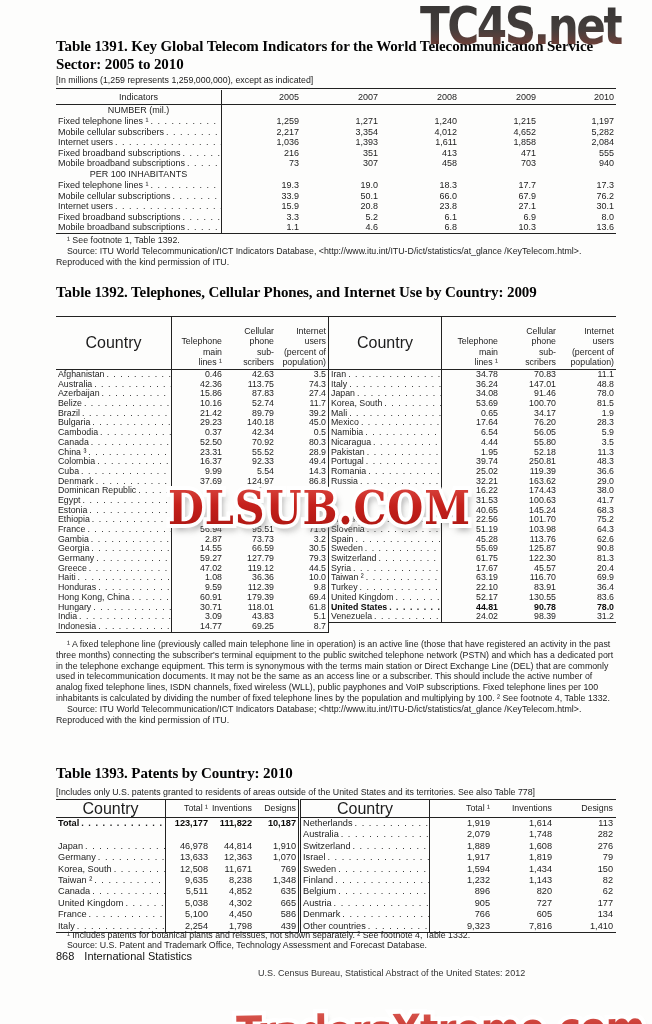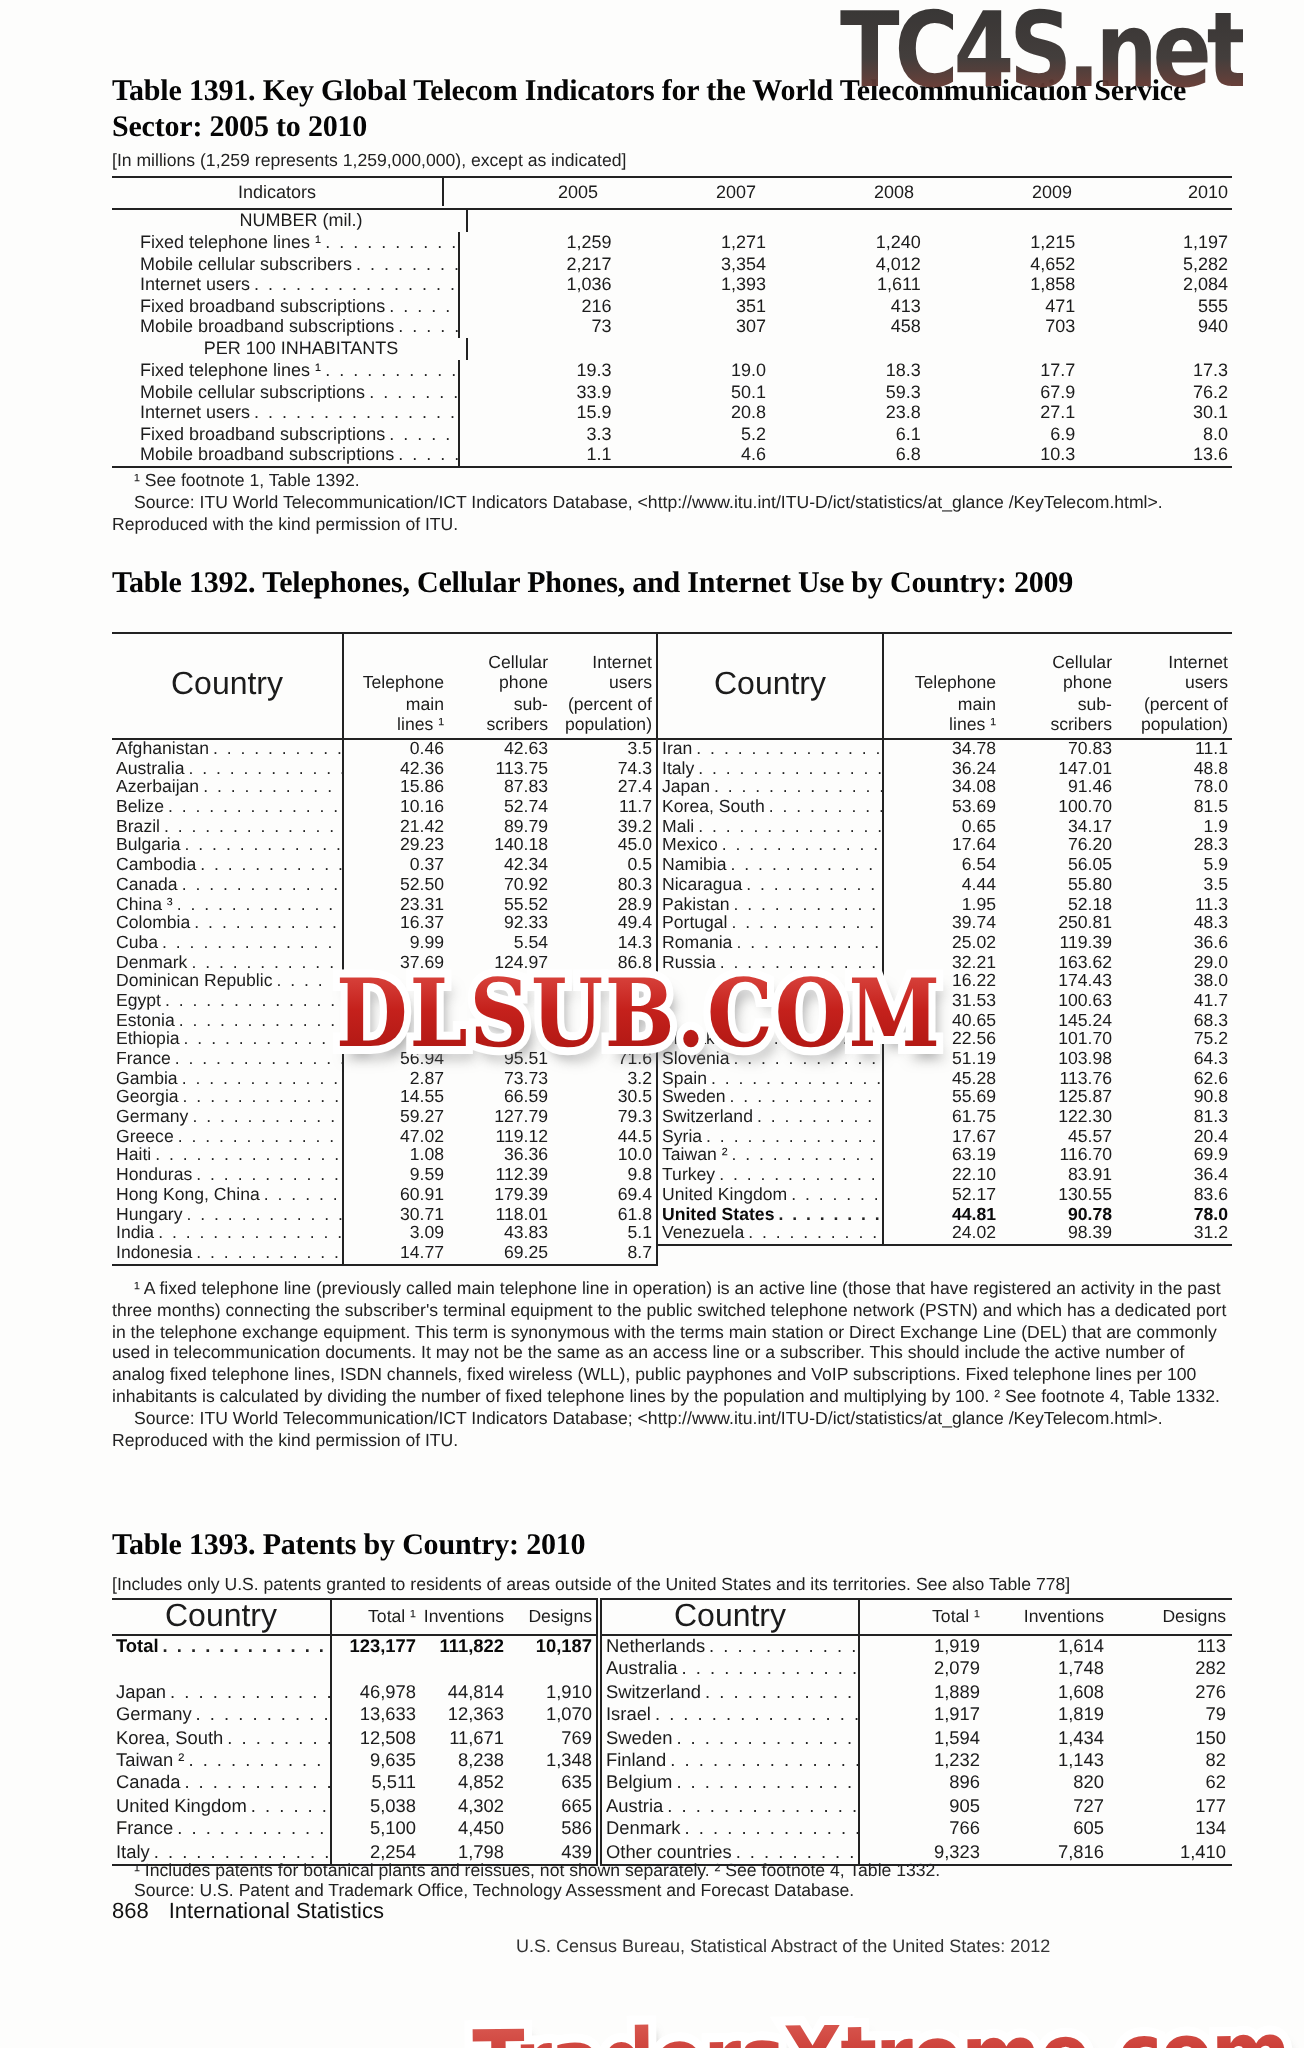--- a/index.html
+++ b/index.html
@@ -22,25 +22,25 @@
   .num{text-align:right;padding-right:2px;overflow:hidden;}
   .trow{display:flex;}
   .bold{font-weight:bold;color:#0a0a0a;}
   .thead{display:flex;border-top:1px solid #222;border-bottom:1px solid #222;}
   .tbody{border-bottom:1px solid #222;}
   .chead{align-items:center;justify-content:center;text-align:center;padding-left:0;}
   .chead .ctxt{width:100%;text-align:center;}
 
   
   .t1391{font-size:9px;}
-  .t1391 .thead{height:15px;line-height:14px;align-items:flex-start;}
+  .t1391 .thead{height:15px;line-height:14px;align-items:center;}
   .t1391 .lbl{width:166px;}
   .t1391 .num{width:79px;}
   .t1391 .num:last-child{width:78px;}
-  .t1391 .trow{height:10.6px;line-height:10.6px;margin-left:12px;}
+  .t1391 .trow{height:10.6px;line-height:10.6px;}
   .t1391 .group-row .gh{width:166px;text-align:center;border-right:1px solid #222;box-sizing:border-box;}
   .t1391 .group-row{height:11px;line-height:11.6px;}
   .t1391 .fill{flex:1;}
 
   
   .twohalf{display:flex;}
   .half{box-sizing:border-box;}
   .hcell{white-space:pre-line;font-size:8.8px;line-height:10.6px;align-self:flex-end;padding-bottom:1px;}
 
   .t1392 .half.left{width:273px;border-right:1px solid #222;}
@@ -194,21 +194,21 @@
           <div class="cell num">17.7</div>
           <div class="cell num">17.3</div>
         </div>
         <div class="trow">
           <div class="cell lbl">
             <span class="txt">Mobile cellular subscriptions</span>
             <span class="dots"></span>
           </div>
           <div class="cell num">33.9</div>
           <div class="cell num">50.1</div>
-          <div class="cell num">59.3</div>
+          <div class="cell num">66.0</div>
           <div class="cell num">67.9</div>
           <div class="cell num">76.2</div>
         </div>
         <div class="trow">
           <div class="cell lbl">
             <span class="txt">Internet users</span>
             <span class="dots"></span>
           </div>
           <div class="cell num">15.9</div>
           <div class="cell num">20.8</div>

